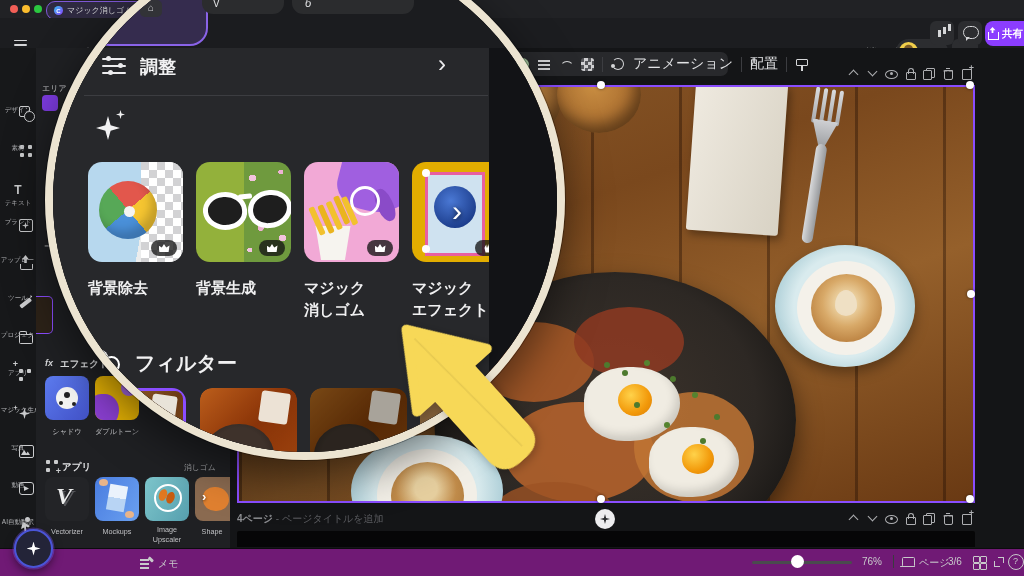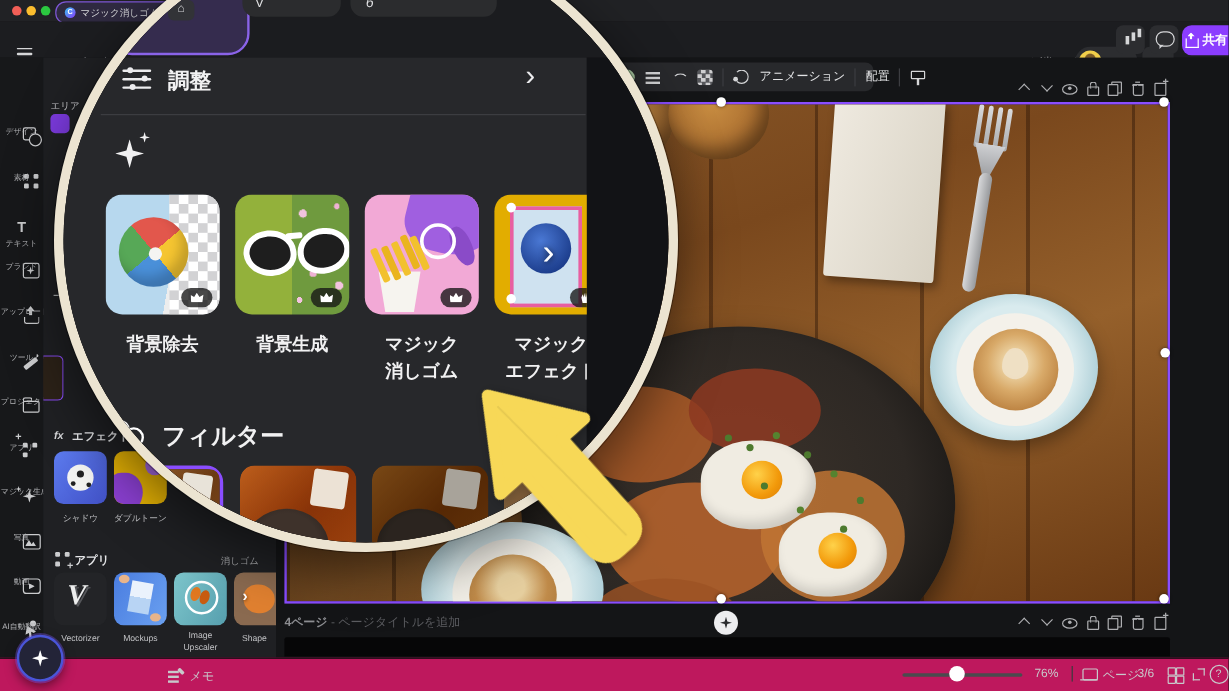--- a/index.html
+++ b/index.html
@@ -98,21 +98,21 @@
   .dot14{width:13px;height:13px;border-radius:50%;flex:none;}
   .tbi{position:relative;width:14px;height:14px;flex:none;}
   .i-lines::before{content:"";position:absolute;left:1px;top:3px;width:12px;height:1.6px;background:#d5d6d8;box-shadow:0 4px 0 #d5d6d8,0 8px 0 #d5d6d8;}
   .i-arc::before{content:"";position:absolute;left:1px;top:4px;width:12px;height:12px;border:1.6px solid #d5d6d8;border-color:#d5d6d8 transparent transparent transparent;border-radius:50%;}
   .i-checker{background:repeating-conic-gradient(#cfcfd1 0 25%,#56575b 0 50%) 0 0/7px 7px;border-radius:3px;width:13px;height:13px;}
   .i-anim::before{content:"";position:absolute;left:1px;top:1px;width:10px;height:10px;border:1.5px solid #d5d6d8;border-radius:50%;border-left-color:transparent;}
   .i-anim::after{content:"";position:absolute;left:0;top:7px;width:4px;height:4px;border-radius:50%;background:#d5d6d8;}
   .i-roller::before{content:"";position:absolute;left:1px;top:2px;width:10px;height:5px;border:1.5px solid #d5d6d8;border-radius:1px;}
   .i-roller::after{content:"";position:absolute;left:6px;top:8px;width:1.8px;height:6px;background:#d5d6d8;}
   .tbsep{width:1px;height:15px;background:#3c3d41;flex:none;}
-  .tbtext{font-size:10px;color:#e2e3e5;white-space:nowrap;}
+  .tbtext{font-size:14px;color:#e2e3e5;white-space:nowrap;}
 
   .ctlrow{display:flex;gap:5px;align-items:center;}
   .pc{position:relative;width:14px;height:14px;}
   .i-up::before{content:"";position:absolute;left:3.5px;top:5px;width:6px;height:6px;border-left:1.6px solid #aeafb2;border-top:1.6px solid #aeafb2;transform:rotate(45deg);}
   .i-down::before{content:"";position:absolute;left:3.5px;top:2px;width:6px;height:6px;border-left:1.6px solid #aeafb2;border-top:1.6px solid #aeafb2;transform:rotate(225deg);}
   .i-eye::before{content:"";position:absolute;left:1px;top:3.5px;width:11px;height:7px;border:1.4px solid #aeafb2;border-radius:50%;}
   .i-eye::after{content:"";position:absolute;left:5.5px;top:6px;width:3px;height:3px;background:#aeafb2;border-radius:50%;}
   .i-lock::before{content:"";position:absolute;left:2.5px;top:6px;width:8px;height:6px;border:1.4px solid #aeafb2;border-radius:1px;}
   .i-lock::after{content:"";position:absolute;left:4.5px;top:2px;width:4px;height:5px;border:1.4px solid #aeafb2;border-bottom:none;border-radius:3px 3px 0 0;}
   .i-copy::before{content:"";position:absolute;left:4px;top:2px;width:7px;height:8px;border:1.4px solid #aeafb2;border-radius:1px;}
@@ -140,21 +140,21 @@
     box-shadow:0 10px 24px rgba(0,0,0,.5);}
   .blob{position:absolute;border-radius:50%;}
   .egg{position:absolute;background:#f0ece2;border-radius:48% 52% 55% 45%;box-shadow:inset -4px -6px 10px rgba(0,0,0,.15);}
   .yolk{position:absolute;border-radius:50%;background:radial-gradient(circle at 38% 35%,#ffd24a,#f2990a 60%,#d97c06);}
 
   .pagetitle{font-size:10px;}
   .nextpage{left:237px;top:531px;width:738px;height:16px;background:#060607;border-radius:2px 2px 0 0;}
   .midbtn{left:595px;top:509px;width:20px;height:20px;border-radius:50%;background:#ededef;display:flex;align-items:center;justify-content:center;}
 
   
-  .statusbar{left:0;top:548px;width:1024px;height:28px;background:#be185d;border-top:1px solid #0c0c0e;}
+  .statusbar{left:0;top:548px;width:1024px;height:28px;background:#701a75;border-top:1px solid #0c0c0e;}
   .sbtext{font-size:10px;color:#c8c9cb;}
   .slider-track{left:752px;top:561px;width:100px;height:3px;border-radius:2px;background:#4a4b4e;}
   .slider-thumb{left:791px;top:555px;width:13px;height:13px;border-radius:50%;background:#fff;}
   .sbsep{width:1px;height:13px;background:#3a3b3e;}
   .i-pagelap::before{content:"";position:absolute;left:1px;top:2px;width:11px;height:8px;border:1.4px solid #c8c9cb;border-radius:1.5px;}
   .i-pagelap::after{content:"";position:absolute;left:-1px;top:10.5px;width:15px;height:1.6px;background:#c8c9cb;border-radius:1px;}
   .i-grid2::before{content:"";position:absolute;left:1px;top:8px;width:4.5px;height:4.5px;border:1.3px solid #c8c9cb;border-radius:1px;}
   .i-grid2::after{content:"";position:absolute;left:8px;top:8px;width:4.5px;height:4.5px;border:1.3px solid #c8c9cb;border-radius:1px;}
   .i-expand::before{content:"";position:absolute;right:1px;top:1px;width:5px;height:5px;border-top:1.6px solid #c8c9cb;border-right:1.6px solid #c8c9cb;}
   .i-expand::after{content:"";position:absolute;left:1px;bottom:1px;width:5px;height:5px;border-bottom:1.6px solid #c8c9cb;border-left:1.6px solid #c8c9cb;}
@@ -175,21 +175,21 @@
   .crown{width:11px;height:8px;background:#fff;clip-path:polygon(8% 100%,0% 20%,30% 45%,50% 0%,70% 45%,100% 20%,92% 100%);}
   .handg{width:10px;height:9px;background:#fff;clip-path:polygon(25% 100%,15% 50%,25% 18%,33% 50%,38% 8%,48% 50%,53% 2%,62% 50%,70% 12%,80% 52%,72% 100%);}
   .i-sliders::before{content:"";position:absolute;left:0;top:2px;width:24px;height:2px;background:#ececee;box-shadow:0 7px 0 #ececee,0 14px 0 #ececee;border-radius:1px;}
   .i-sliders::after{content:"";position:absolute;left:4px;top:0;width:5px;height:5px;border-radius:50%;background:#ececee;box-shadow:12px 7px 0 #ececee,2px 14px 0 #ececee;}
   .i-duo::before{content:"";position:absolute;left:0;top:2px;width:15px;height:15px;border-radius:50%;background:#fff;}
   .i-duo::after{content:"";position:absolute;left:10px;top:8px;width:13px;height:13px;border:2.5px solid #fff;border-radius:50%;}
   .food-mini{position:absolute;inset:0;border-radius:inherit;overflow:hidden;
     background:linear-gradient(135deg,#9a6630,#6b3a14 55%,#7c4a1e);}
   .food-mini::before{content:"";position:absolute;right:8%;top:6%;width:30%;height:42%;background:#e8e3d9;transform:rotate(8deg);border-radius:3px;}
   .food-mini::after{content:"";position:absolute;left:4%;bottom:-32%;width:72%;height:84%;border-radius:50%;background:radial-gradient(circle,#3a332d 58%,#241f1c);}
-  .mlabel{position:absolute;width:95px;text-align:center;font-size:15px;font-weight:bold;color:#f1f1f2;line-height:1.45;}
+  .mlabel{position:absolute;width:95px;text-align:left;font-size:15px;font-weight:bold;color:#f1f1f2;line-height:1.45;}
 </style>
 </head>
 <body>
 
 <div id="screen">
 
   <div class="ab browser">
     <div class="ab light" style="left:10px;background:#f25f57;"></div>
     <div class="ab light" style="left:22px;background:#fbbd2e;"></div>
     <div class="ab light" style="left:34px;background:#2bc840;"></div>

